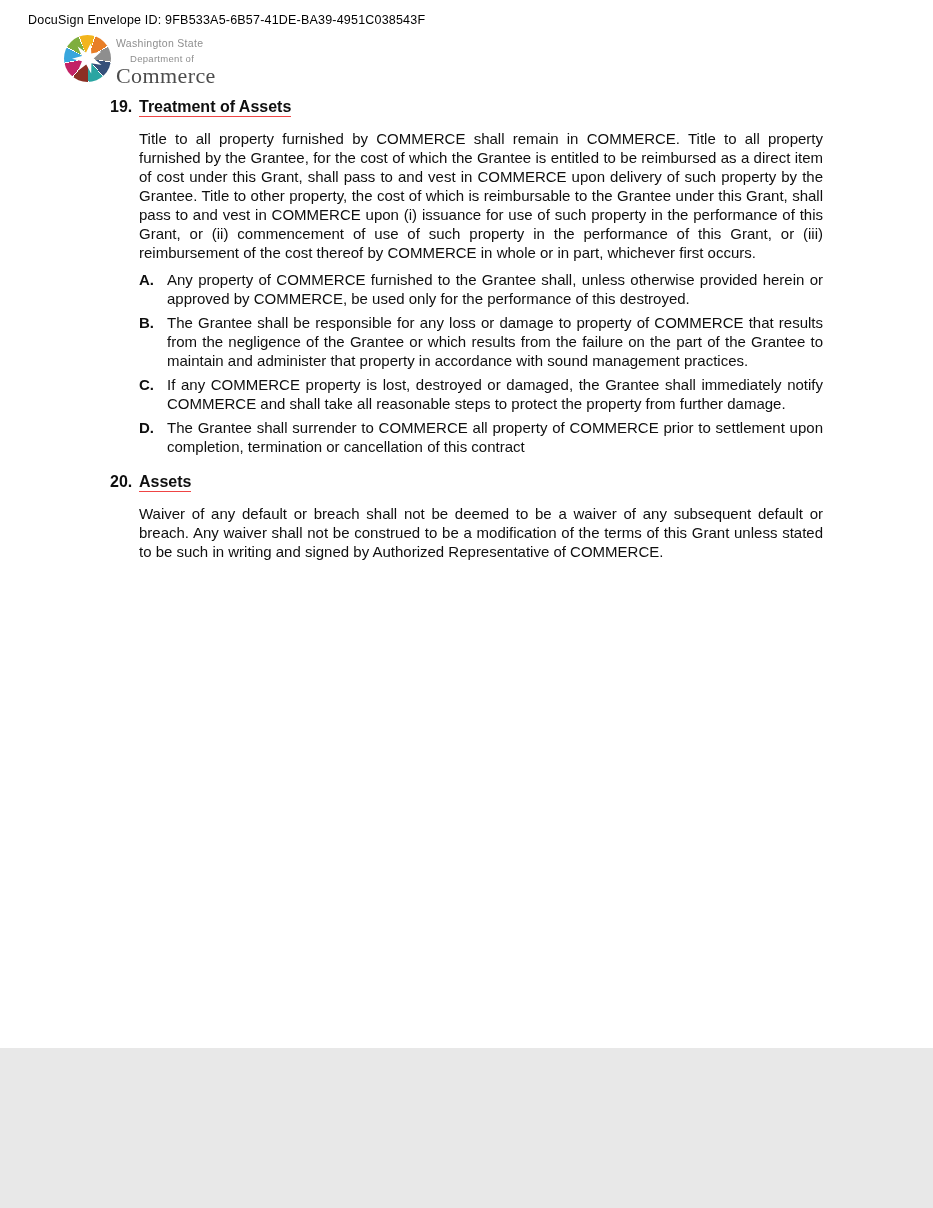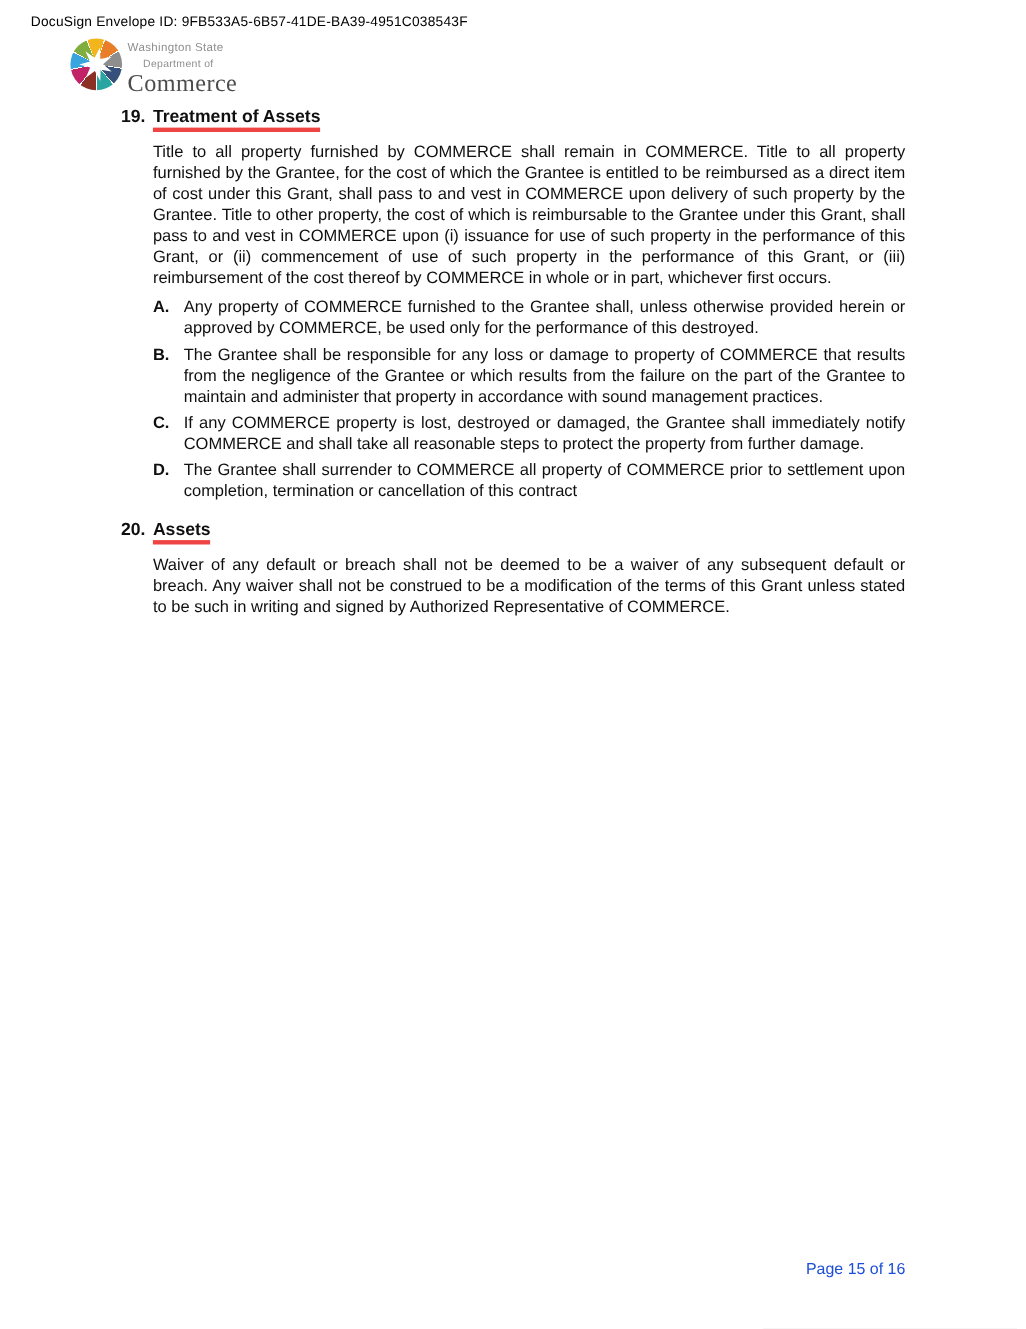--- a/index.html
+++ b/index.html
@@ -1,18 +1,18 @@
 <!DOCTYPE html>
 <html><head>
 <meta charset="utf-8">
 <style>
   html,body{margin:0;padding:0;background:#e8e8e8;}
   .page{
     position:relative;
-    width:933px;height:1208px;
+    width:933px;height:1048px;
     background:#ffffff;
     font-family:"Liberation Sans", sans-serif;
     color:#0f0f0f;
     overflow:hidden;
     margin:0 auto;
   }
   .docusign-line{
     position:absolute;left:28px;top:13px;
     font-size:12.5px;color:#000;letter-spacing:.2px;
     white-space:nowrap;
@@ -30,21 +30,21 @@
   .logo-line1{font-size:10.5px;color:#8e8e8e;margin-top:3px;letter-spacing:.3px;}
   .logo-line2{font-size:9.5px;color:#8e8e8e;margin:5px 0 0 14px;letter-spacing:.3px;}
   .logo-wordmark{
     font-family:"Liberation Serif", serif;
     font-size:22px;color:#4c4c4c;margin-top:2px;letter-spacing:.4px;
   }
   
   .content{position:absolute;left:110px;top:97px;width:713px;}
   .sec-head{font-size:16px;font-weight:bold;line-height:19px;margin:0 0 13px 0;}
   .sec-num{display:inline-block;width:29px;}
-  .sec-title{border-bottom:4px solid #ef4444;padding-bottom:1px;}
+  .sec-title{border-bottom:1px solid #ef4444;padding-bottom:1px;}
   .para{
     font-size:15px;line-height:19px;text-align:justify;
     margin:0 0 8px 29px;
   }
   .list{margin:0 0 2px 29px;}
   .li{display:flex;margin:0 0 5px 0;font-size:15px;line-height:19px;}
   .li-label{font-weight:bold;flex:0 0 28px;}
   .li-text{flex:1;text-align:justify;}
   .closing{margin-top:7px;}
   .section-2{margin-top:16px;}

